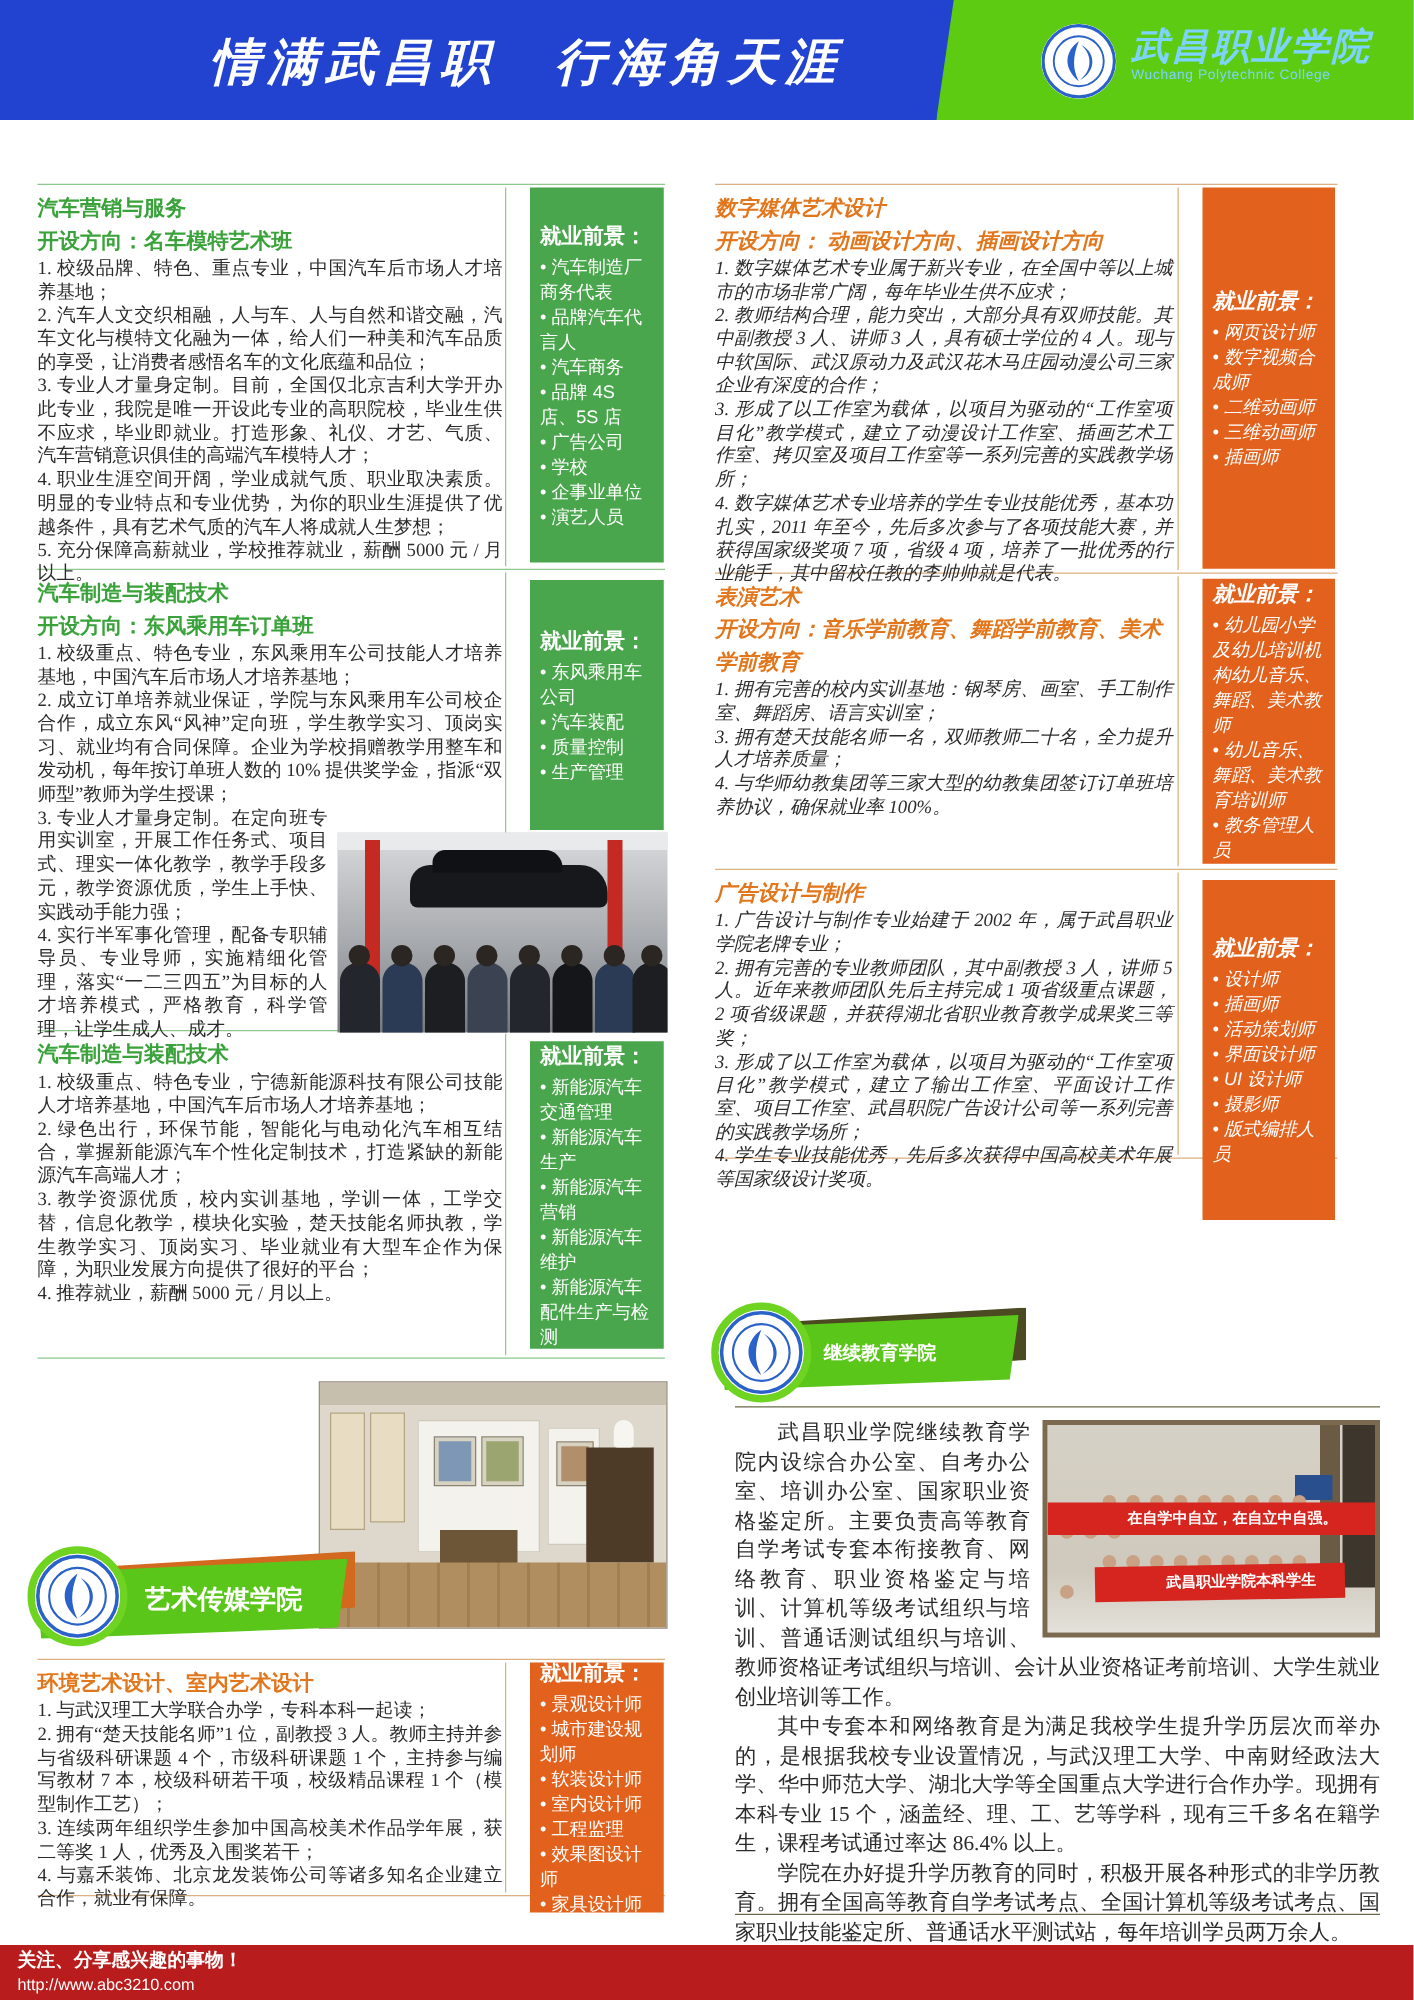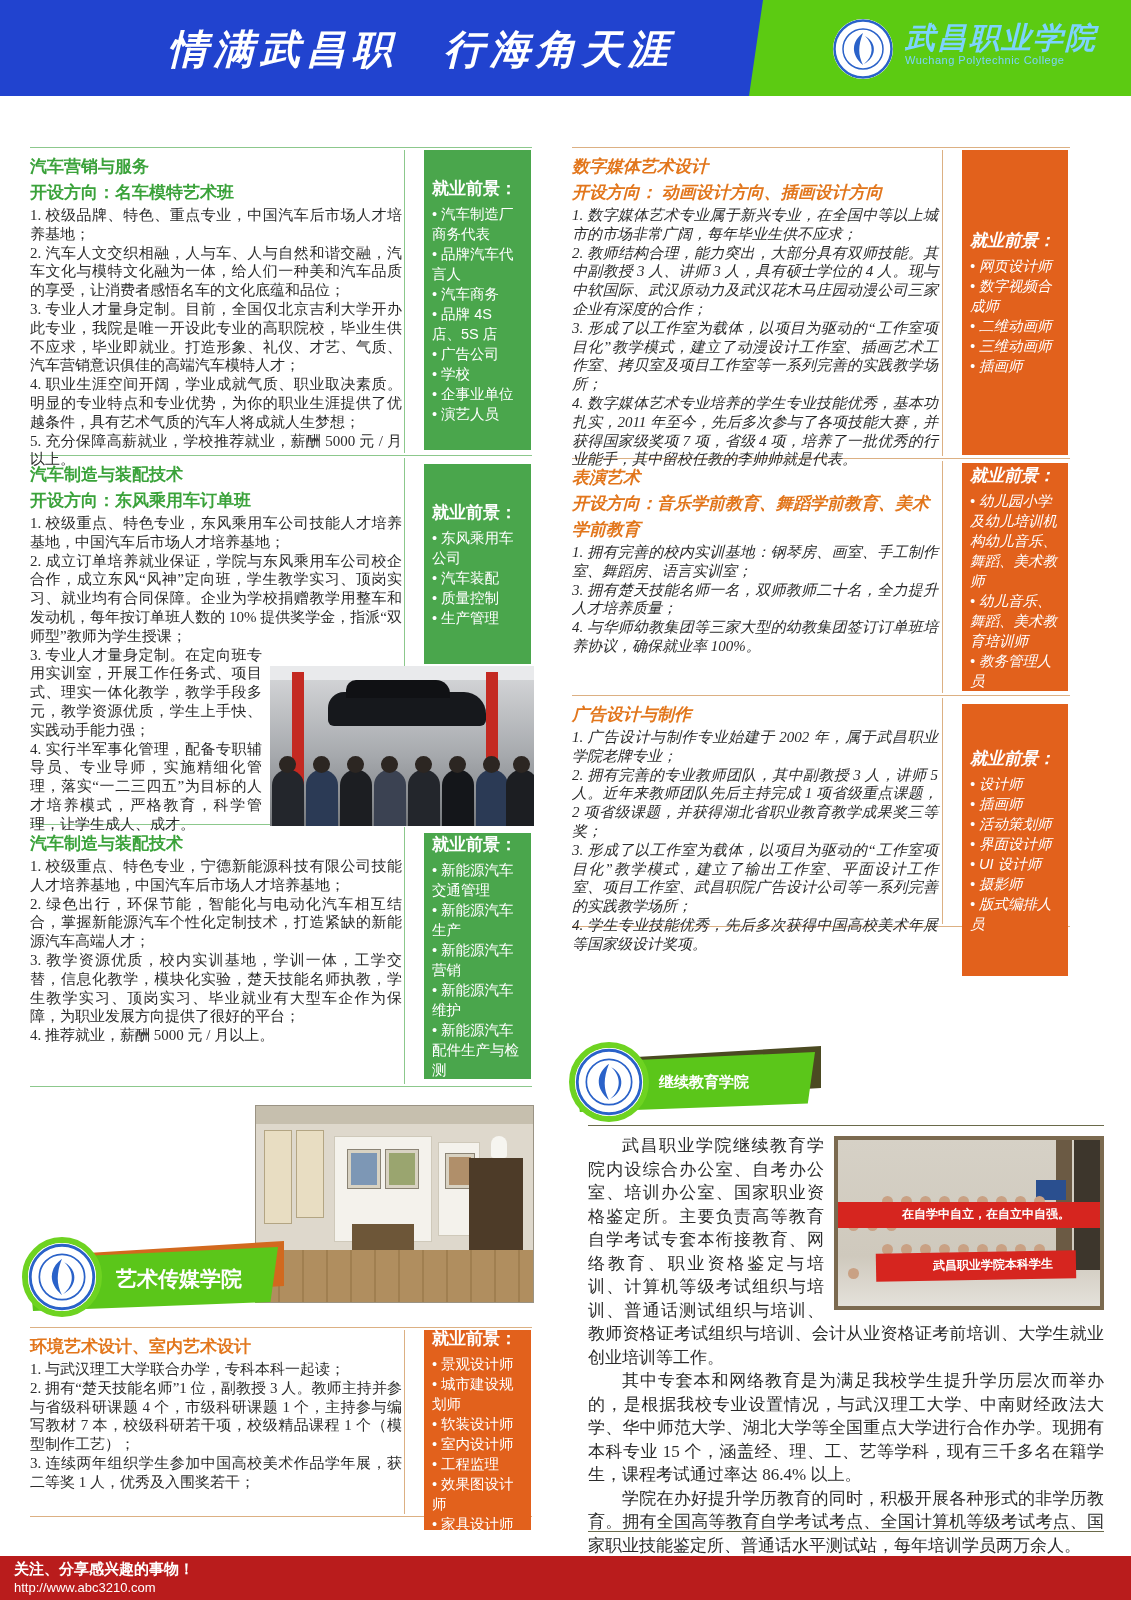--- a/index.html
+++ b/index.html
@@ -304,20 +304,21 @@
     </div>
   </div>
 
   <div class="col left-col" style="left:30px;top:1327px;width:502px;">
     <section class="sec right-sec last" style="height:190px;">
       <div class="sec-text orange-t">
         <h3>环境艺术设计、室内艺术设计</h3>
         <p>1. 与武汉理工大学联合办学，专科本科一起读；</p>
         <p>2. 拥有“楚天技能名师”1 位，副教授 3 人。教师主持并参与省级科研课题 4 个，市级科研课题 1 个，主持参与编写教材 7 本，校级科研若干项，校级精品课程 1 个（模型制作工艺）；</p>
         <p>3. 连续两年组织学生参加中国高校美术作品学年展，获二等奖 1 人，优秀及入围奖若干；</p>
+        <p>4. 与嘉禾装饰、北京龙发装饰公司等诸多知名企业建立合作，就业有保障。</p>
       </div>
       <div class="vline" style="background:#dcb083;"></div>
       <aside class="box box-orange" style="height:200px;margin-top:2px;width:107px;">
         <div class="box-h">就业前景：</div>
         <div class="box-i">• 景观设计师</div>
         <div class="box-i">• 城市建设规划师</div>
         <div class="box-i">• 软装设计师</div>
         <div class="box-i">• 室内设计师</div>
         <div class="box-i">• 工程监理</div>
         <div class="box-i">• 效果图设计师</div>

